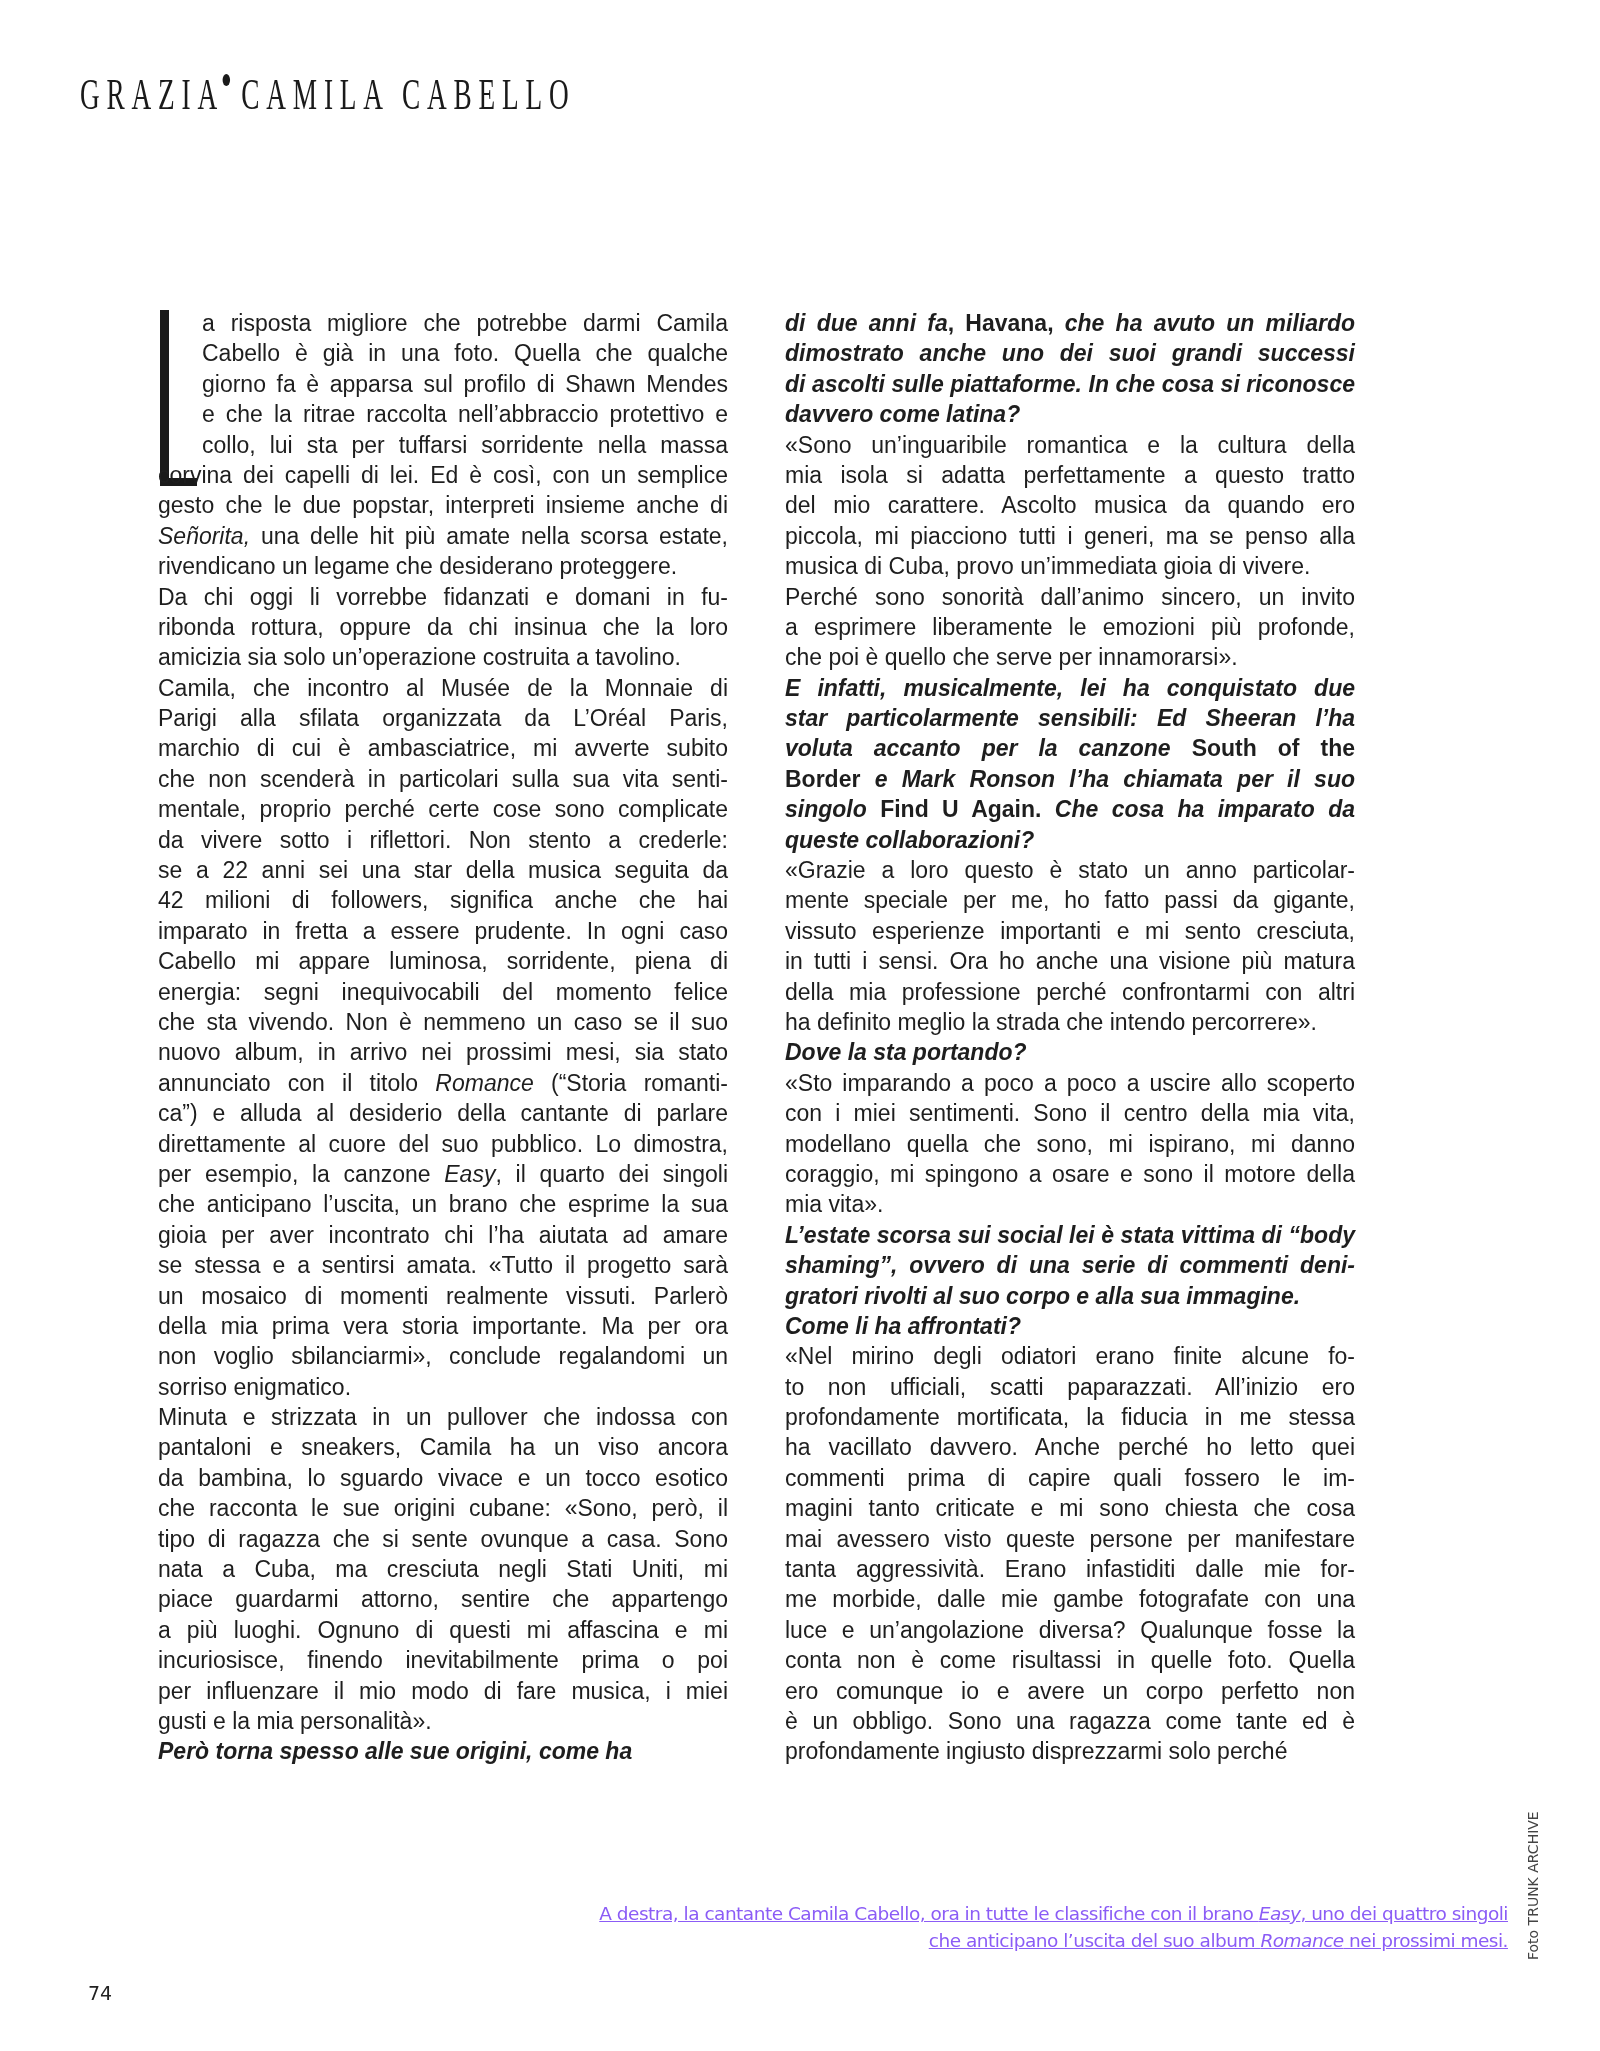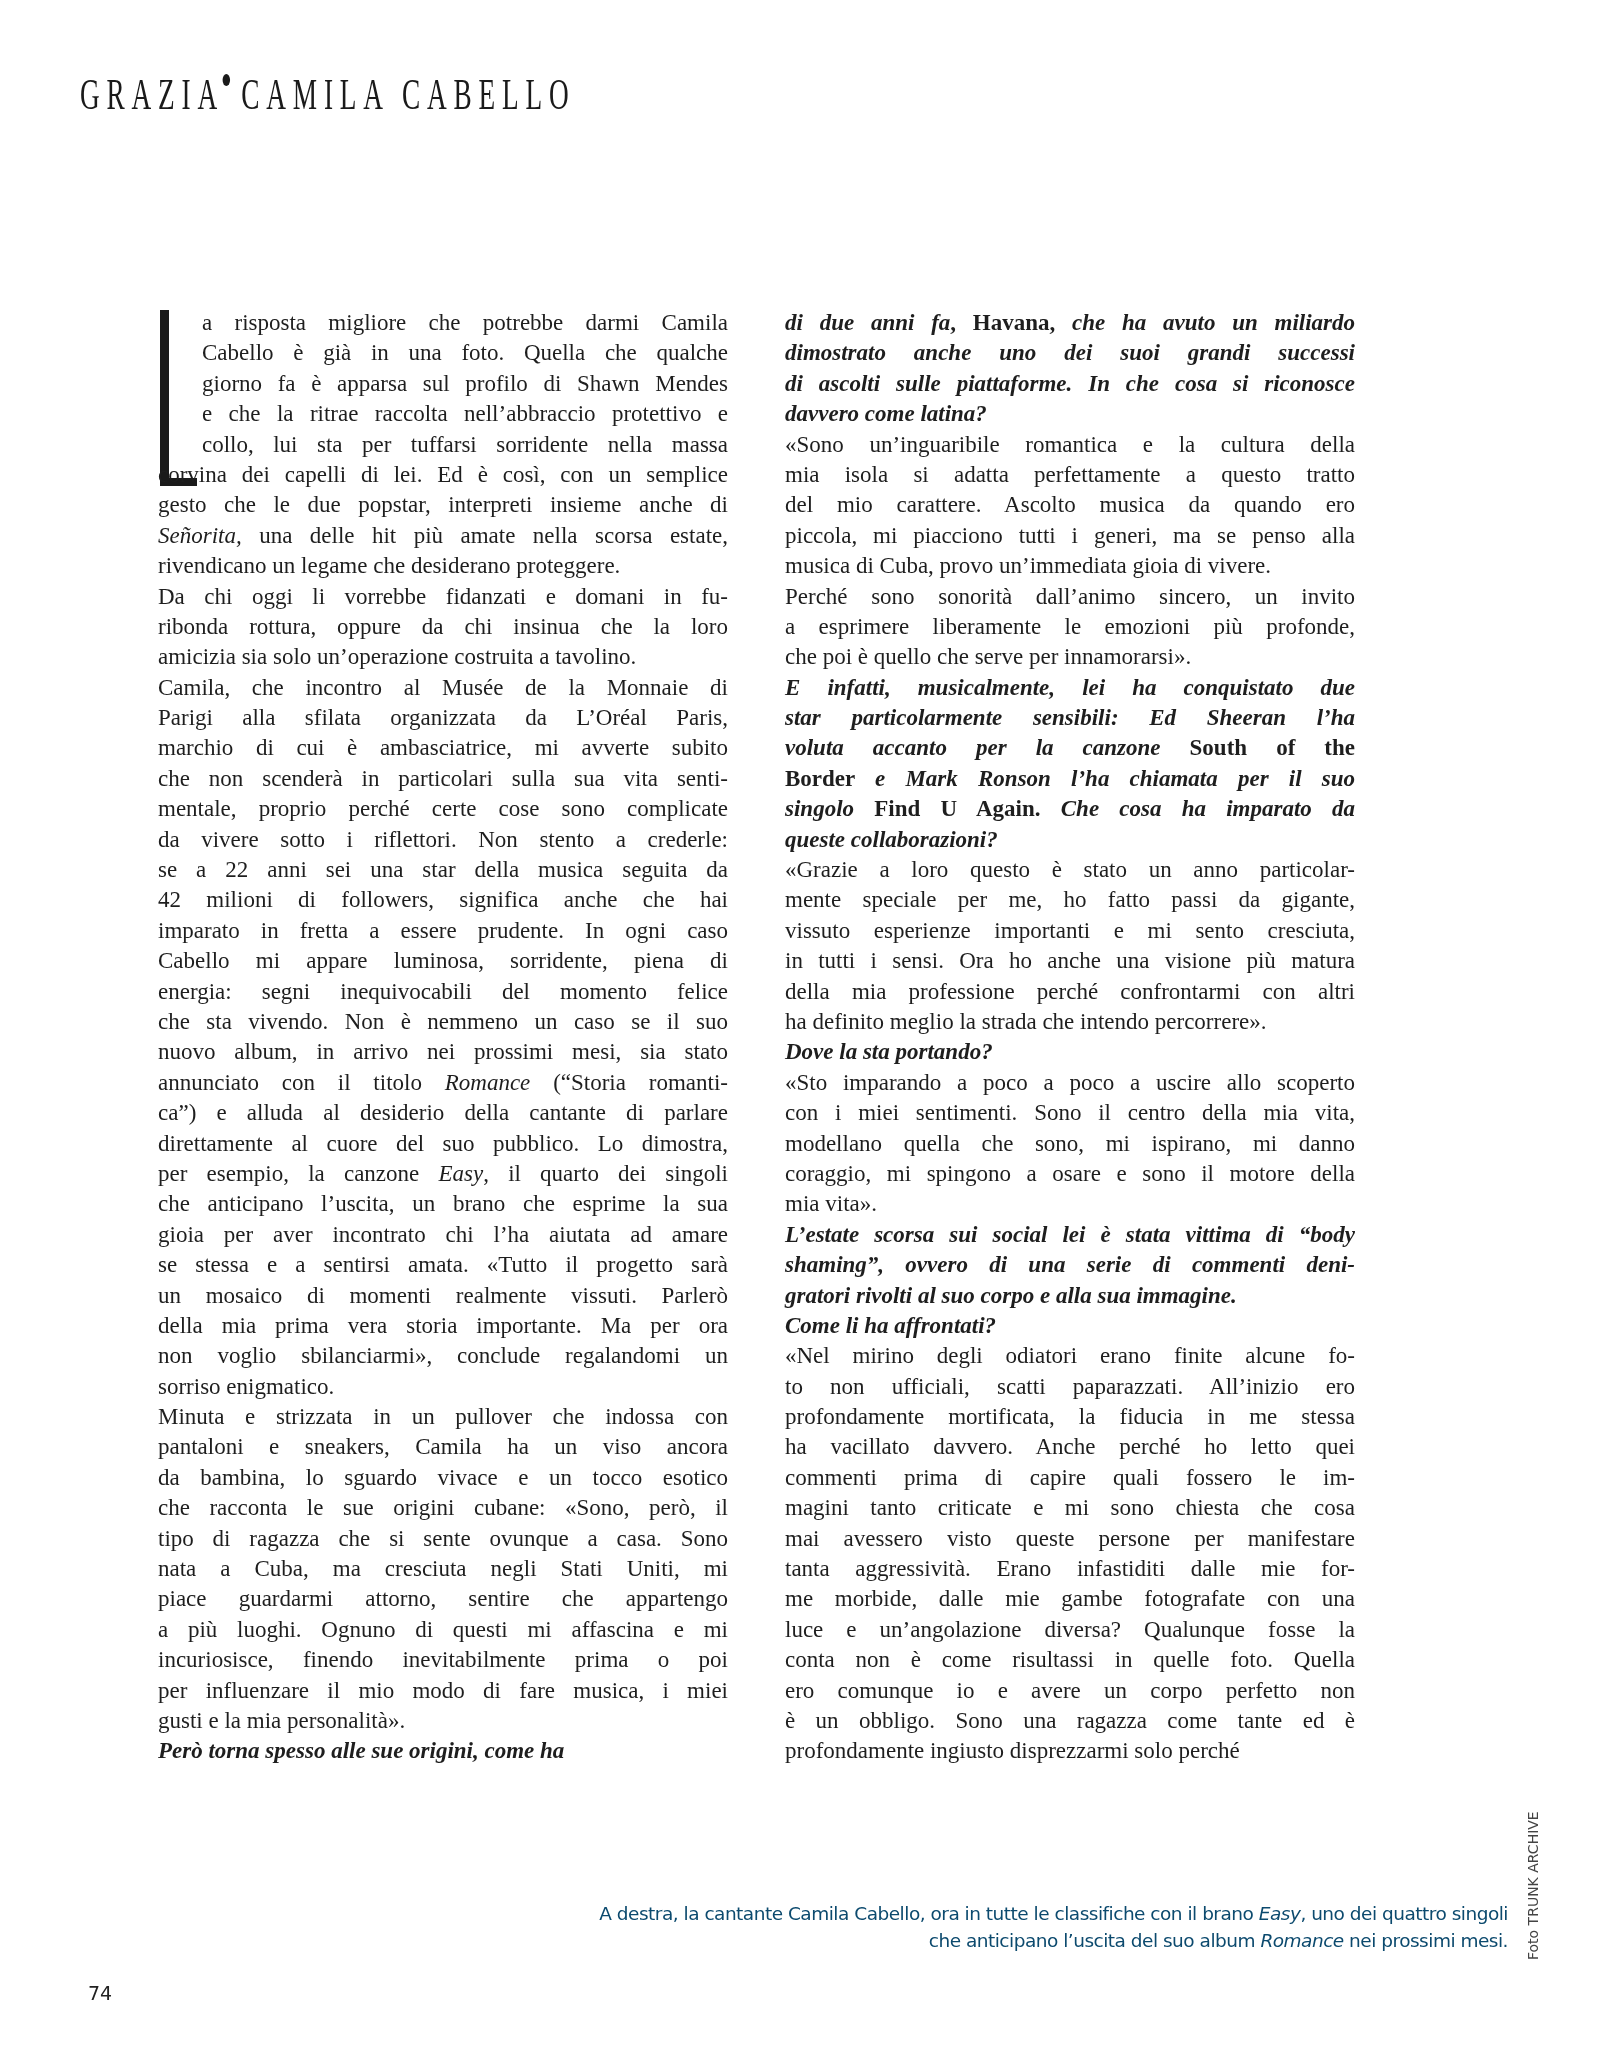--- a/index.html
+++ b/index.html
@@ -10,40 +10,40 @@
     font-size: 44px; letter-spacing: 11px; line-height: 50px;
     transform: scaleX(0.62); transform-origin: left top;
     white-space: nowrap; color: #1a1a1a;
   }
   .header .dot {
     display: inline-block; width: 12px; height: 12px; border-radius: 50%;
     background: #1a1a1a; vertical-align: top; margin: 4px 18px 0 -2px;
   }
   .col {
     position: absolute; top: 308px; width: 570px;
-    font-family: Liberation Serif, serif;
+    font-family: Liberation Sans, sans-serif;
     font-size: 23px; line-height: 30.4px; color: #1e1e1e;
   }
   .col.left { left: 158px; }
   .col.right { left: 785px; }
   .line { display: block; white-space: nowrap; height: 30.4px; }
   .line.justify { text-align: justify; text-align-last: justify; }
   .line.indent { padding-left: 44px; }
   .seg.i { font-style: italic; }
   .seg.b { font-weight: bold; }
   .seg.q { font-style: italic; font-weight: bold; text-align: center; }
   .dropcap {
     position: absolute; left: 160px; top: 310px; width: 37px; height: 176px;
   }
   .dropcap .stem { position: absolute; left: 0; top: 0; width: 9px; height: 176px; background: #1a1a1a; }
   .dropcap .foot { position: absolute; left: 0; bottom: 0; width: 37px; height: 8px; background: #1a1a1a; }
   .caption {
     position: absolute; right: 92px; top: 1900px; text-align: right;
     font-family: "DejaVu Sans", sans-serif; font-size: 18.5px; line-height: 27px;
-    color: #0c4a6e; letter-spacing: -0.5px;
+    color: #8b5cf6; letter-spacing: -0.5px; text-decoration: underline;
   }
   .caption .i { font-style: italic; }
   .credit {
     position: absolute; left: 1525px; top: 1960px;
     font-family: "DejaVu Sans", sans-serif; font-size: 14px; color: #444;
     transform: rotate(-90deg); transform-origin: left top; white-space: nowrap;
   }
   .pagenum {
     position: absolute; left: 88px; top: 1982px;
     font-family: "DejaVu Sans", sans-serif; font-size: 19px; color: #222;

